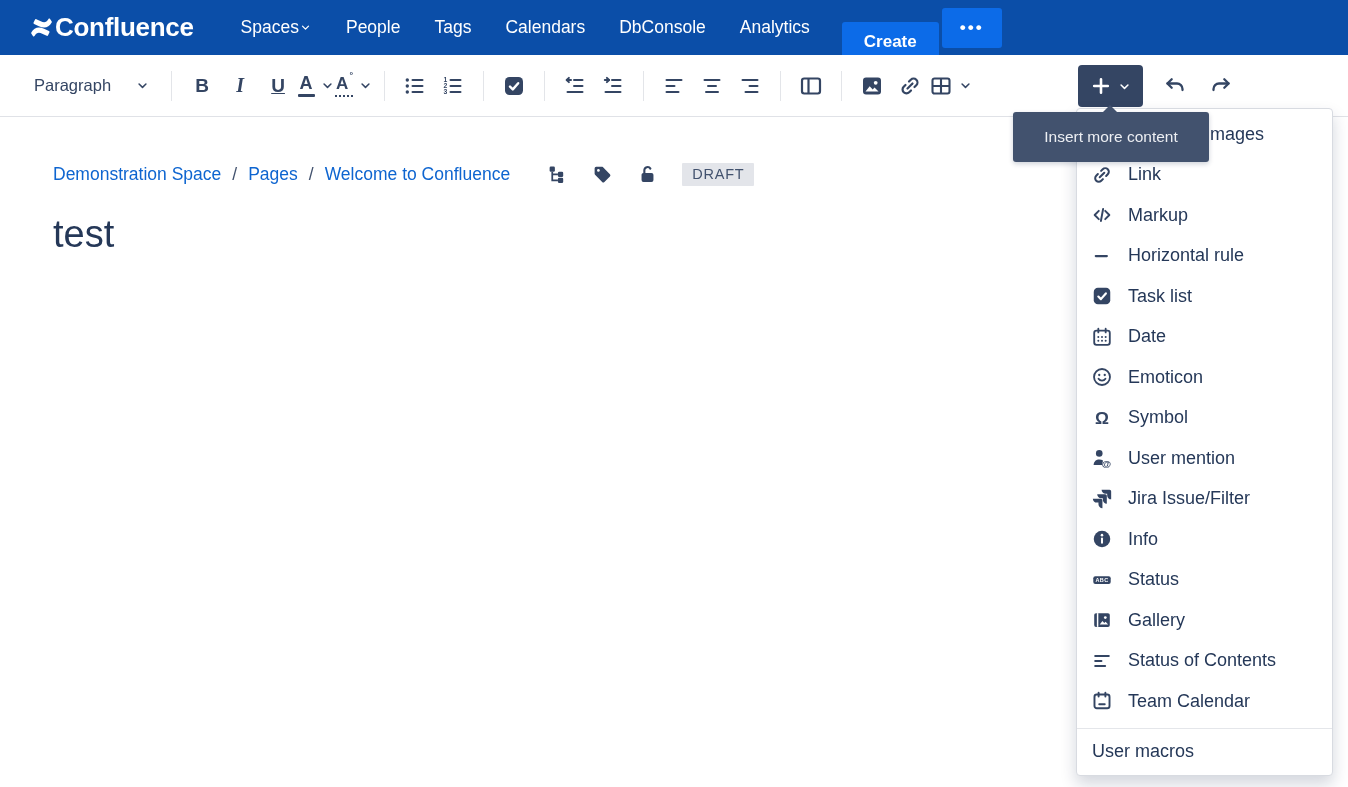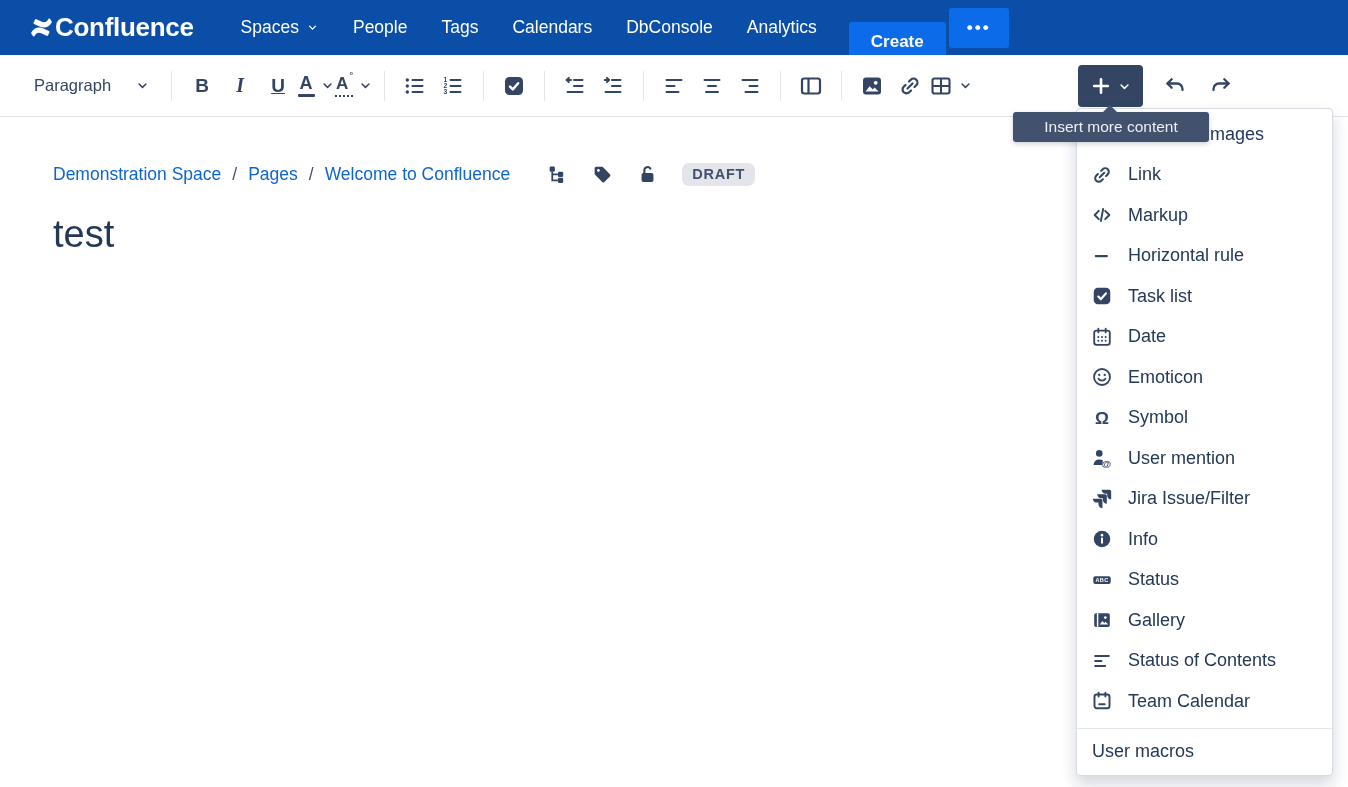--- a/index.html
+++ b/index.html
@@ -6,21 +6,21 @@
   html,body { width:1348px; height:787px; }
   body { font-family:"Liberation Sans", sans-serif; background:#fff; overflow:hidden; }
   #screen { position:relative; width:1348px; height:787px; background:#fff; }
 
   
   .navbar { height:55px; background:#0B4EA8; display:flex; align-items:center; padding:0 0 0 28px; color:#fff; }
   .logo { display:flex; align-items:center; cursor:pointer; }
   .logo svg { width:27px; height:25px; }
   .logo-text { font-size:26px; font-weight:600; letter-spacing:-0.3px; }
   .nav-items { display:flex; align-items:center; margin-left:30px; }
-  .nav-item { display:flex; align-items:center; gap:7px; font-size:17.5px; padding:8px 17px; cursor:pointer; white-space:nowrap; }
+  .nav-item { display:flex; align-items:center; font-size:17.5px; padding:8px 17px; cursor:pointer; white-space:nowrap; }
   .nav-chev { width:13px; height:13px; color:#fff; }
   .nav-btn { border:none; border-radius:3px; background:#0C6BE8; color:#fff; font-family:inherit; font-weight:700; font-size:17px; padding:10px 22px; cursor:pointer; }
   .create-btn { margin-left:15px;margin-top:28px; }
   .more-btn { margin-left:3px; padding:10px 18px; letter-spacing:2px; }
 
   
   .toolbar { position:relative; height:62px; background:#fff; border-bottom:1px solid #e0e2e7; display:flex; align-items:center; padding-left:24px; color:#344563; }
   .tb-sep { width:1px; height:30px; background:#e3e5e9; margin:0 11px; flex:none; }
   .tb-btn { height:38px; min-width:38px; display:flex; align-items:center; justify-content:center; gap:5px; border-radius:3px; cursor:pointer; color:#344563; flex:none; }
   .tb-btn svg.ic { width:24px; height:24px; }
@@ -39,32 +39,32 @@
   .redo-btn { position:absolute; left:1202px; top:12px; }
 
   
   .crumb-row { display:flex; align-items:center; margin:46px 0 0 53px; }
   .crumb-group { display:flex; align-items:center; }
   .crumb-link { color:#0E65D0; font-size:17.5px; text-decoration:none; cursor:pointer; white-space:nowrap; }
   .crumb-sep { color:#42526E; font-size:17.5px; margin:0 11px; }
   .crumb-group:last-child .crumb-sep { display:none; }
   .crumb-icons { display:flex; align-items:center; gap:24px; margin-left:37px; color:#344563; }
   .crumb-icons svg { width:21px; height:21px; cursor:pointer; }
-  .draft-badge { margin-left:24px; background:#E3E5EA; color:#42526E; font-size:14.5px; font-weight:700; letter-spacing:0.8px; padding:3px 10px 4px; border-radius:7px;text-align:right; }
+  .draft-badge { margin-left:24px; background:#E3E5EA; color:#42526E; font-size:14.5px; font-weight:400; letter-spacing:0.8px; padding:3px 10px 4px; border-radius:1px;text-align:right; }
   .page-title { margin:27px 0 0 53px; font-size:38px; font-weight:500; color:#253858; }
 
   
   .insert-menu { position:absolute; left:1076px; top:108px; width:257px; background:#fff; border:1px solid #d8dbe1; border-radius:4px; box-shadow:0 8px 16px rgba(9,30,66,0.18); padding-top:5px; z-index:50; }
   .menu-item { height:40.5px; display:flex; align-items:center; gap:15px; padding:0 14px; font-size:18px; color:#253858; cursor:pointer; white-space:nowrap; }
   .menu-item .mi-ic { width:22px; height:22px; color:#344563; flex:none; display:flex; }
   .menu-item .mi-ic svg { width:22px; height:22px; }
   .menu-footer { border-top:1px solid #e4e6ea; margin-top:6px; height:47px; display:flex; align-items:center; padding-left:15px; font-size:18px; color:#253858; cursor:pointer; }
 
   
-  .insert-tooltip { position:absolute; left:1013px; top:112px; width:196px; height:30px; background:#42526E; border-radius:3px; color:#EDEFF3; font-size:15.5px; display:flex; align-items:center; justify-content:center; z-index:60; box-shadow:0 2px 5px rgba(9,30,66,0.2); }
+  .insert-tooltip { position:absolute; left:1013px; top:112px; width:196px; height:50px; background:#42526E; border-radius:3px; color:#EDEFF3; font-size:15.5px; display:flex; align-items:center; justify-content:center; z-index:60; box-shadow:0 2px 5px rgba(9,30,66,0.2); }
   .insert-tooltip::before { content:""; position:absolute; top:-7px; left:89px; border-left:8px solid transparent; border-right:8px solid transparent; border-bottom:8px solid #42526E; }
 </style>
 </head>
 <body>
 
 <svg width="0" height="0" style="position:absolute" aria-hidden="true">
   <defs>
     <symbol id="confluence-logo-icon" viewBox="0 0 24 24">
       <path fill="#fff" d="M2.2 16.8c2.9-4.9 6.9-6 12.3-3.5l4.6 2.1c.5.2.7.8.5 1.3l-1.3 2.8c-.2.5-.8.7-1.3.5l-4.3-2c-3.5-1.6-5.4-1-7.4 2.2-.3.5-.9.6-1.4.3L2.5 18.2c-.5-.3-.6-.9-.3-1.4z"></path>
       <path fill="#fff" d="M21.8 7.2c-2.9 4.9-6.9 6-12.3 3.5L4.9 8.6c-.5-.2-.7-.8-.5-1.3l1.3-2.8c.2-.5.8-.7 1.3-.5l4.3 2c3.5 1.6 5.4 1 7.4-2.2.3-.5.9-.6 1.4-.3l1.4 2.3c.5.3.6.9.3 1.4z"></path>

